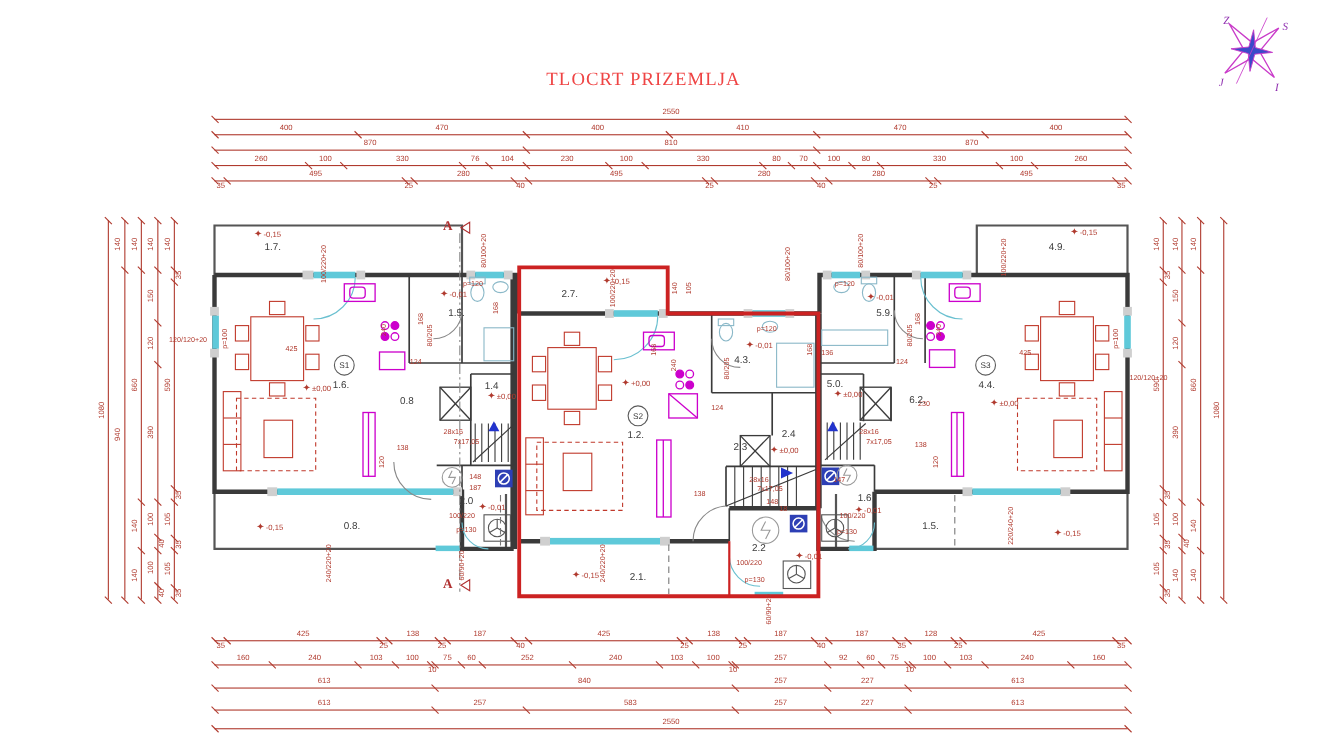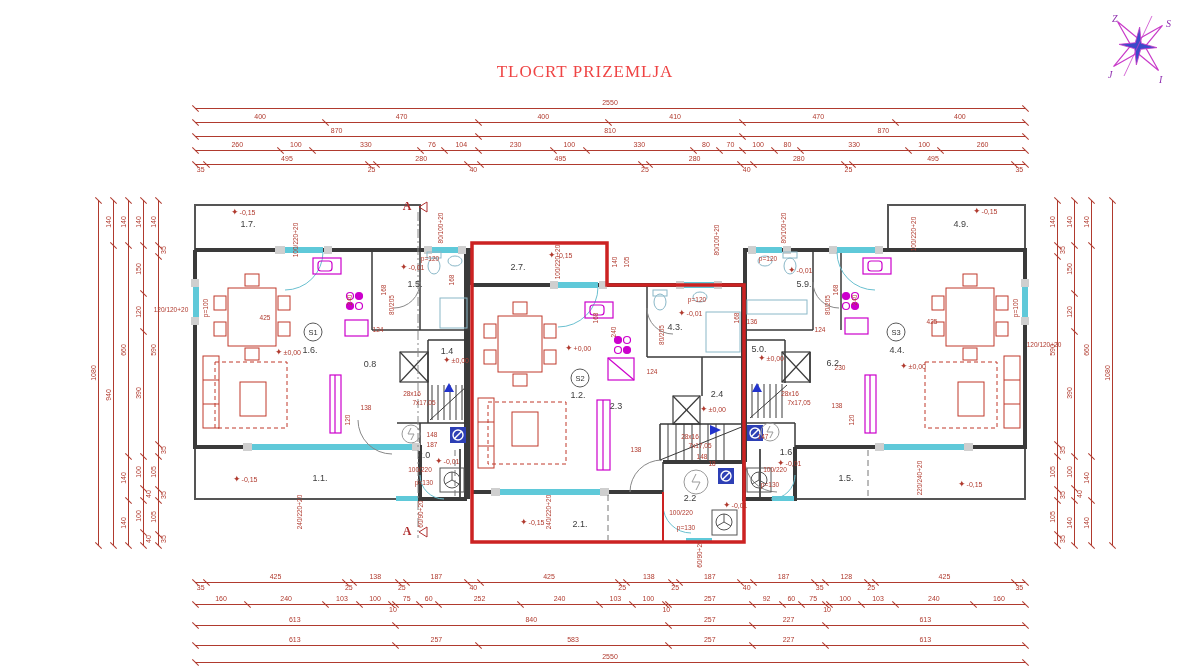--- a/index.html
+++ b/index.html
@@ -710,26 +710,26 @@
       <span class="ann" style="left: 770px; top: 485px;">p=130</span>
       <span class="ann r" style="left: 920px; top: 478px;">220/240+20</span>
       <span class="ann r" style="left: 1016px; top: 308px;">p=100</span>
       <span class="ann" style="left: 1044px; top: 345px;">120/120+20</span>
       <span class="room" style="left: 248px; top: 224px;">1.7.</span>
       <span class="room" style="left: 310px; top: 350px;">1.6.</span>
       <span class="room" style="left: 415px; top: 284px;">1.5.</span>
       <span class="room" style="left: 447px; top: 351px;">1.4</span>
       <span class="room" style="left: 370px; top: 364px;">0.8</span>
       <span class="room" style="left: 424px; top: 455px;">2.0</span>
-      <span class="room" style="left: 320px; top: 478px;">1.1.</span>
+      <span class="room" style="left: 320px; top: 478px;">0.8.</span>
       <span class="room" style="left: 518px; top: 267px;">2.7.</span>
       <span class="room" style="left: 578px; top: 395px;">1.2.</span>
       <span class="room" style="left: 675px; top: 327px;">4.3.</span>
       <span class="room" style="left: 717px; top: 394px;">2.4</span>
-      <span class="room" style="left: 616px; top: 406px;">2.3</span>
+      <span class="room" style="left: 673px; top: 406px;">2.3</span>
       <span class="room" style="left: 690px; top: 498px;">2.2</span>
       <span class="room" style="left: 580px; top: 524px;">2.1.</span>
       <span class="room" style="left: 961px; top: 224px;">4.9.</span>
       <span class="room" style="left: 897px; top: 350px;">4.4.</span>
       <span class="room" style="left: 804px; top: 284px;">5.9.</span>
       <span class="room" style="left: 759px; top: 349px;">5.0.</span>
       <span class="room" style="left: 834px; top: 363px;">6.2.</span>
       <span class="room" style="left: 786px; top: 452px;">1.6</span>
       <span class="room" style="left: 846px; top: 478px;">1.5.</span>
       <span class="level" style="left: 231px; top: 212px;"><span class="star">✦</span><span class="">-0,15</span></span>

